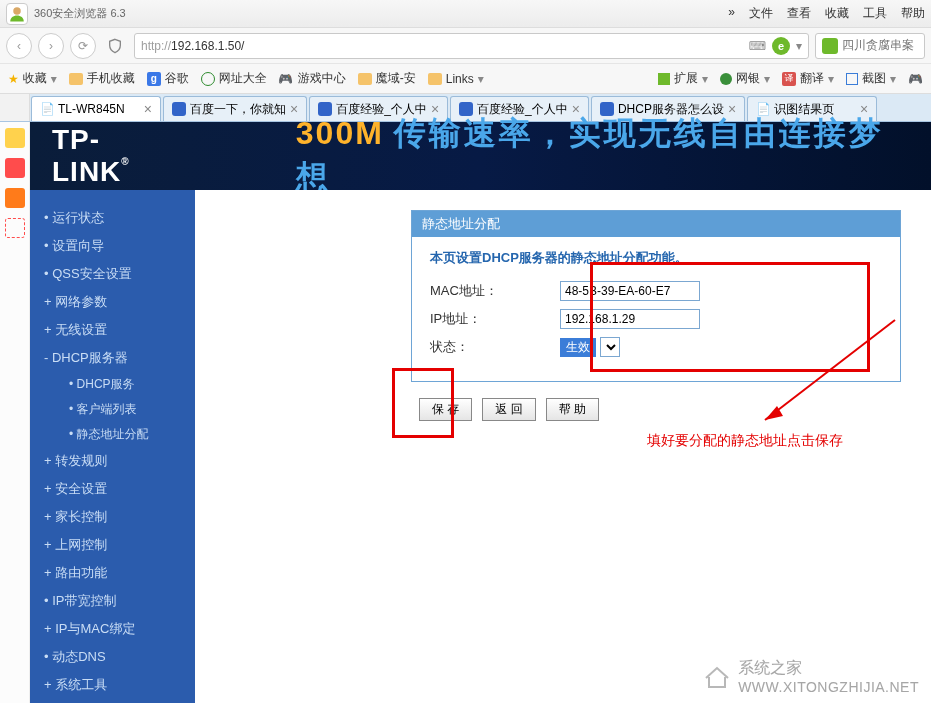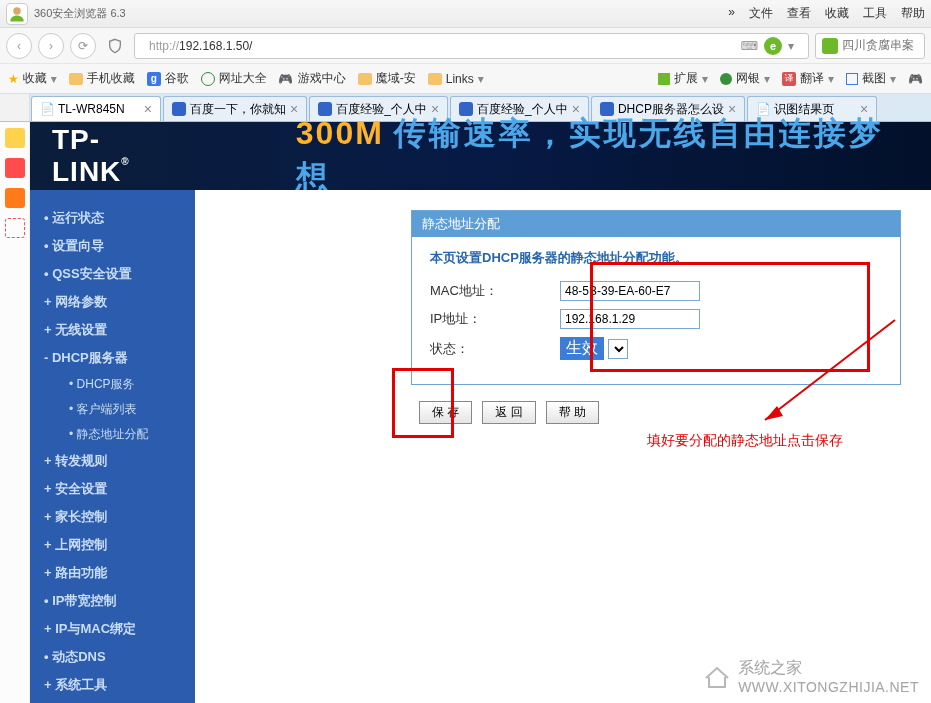--- a/index.html
+++ b/index.html
@@ -9,21 +9,21 @@
 .browser-titlebar { display: flex; align-items: center; height: 28px; background: linear-gradient(#f7f7f7,#ececec); padding: 0 6px; border-bottom: 1px solid #ddd; }
 .avatar { width: 22px; height: 22px; border-radius: 4px; background: #fff; border:1px solid #ccc; display:flex; align-items:center; justify-content:center; margin-right:6px; }
 .avatar svg { width:18px; height:18px; }
 .title-360 { font-size: 11px; color: #666; }
 .title-menu { margin-left: auto; display: flex; gap: 14px; color: #333; font-size: 12px; }
 .title-menu span { cursor: pointer; }
 
 .addr-row { display: flex; align-items: center; height: 36px; background: #f7f7f7; padding: 0 6px; gap: 6px; border-bottom:1px solid #e5e5e5; }
 .nav-btn { width: 26px; height: 26px; border: 1px solid #ccc; border-radius: 50%; background: #fff; display:flex; align-items:center; justify-content:center; color:#9b9b9b; cursor:pointer; }
 .shield-btn { width: 26px; height: 26px; display:flex; align-items:center; justify-content:center; color:#888; }
-.addr-bar { flex: 1; display:flex; align-items:center; border:1px solid #c9c9c9; border-radius:3px; background:#fff; height:26px; padding:0 14px; }
+.addr-bar { flex: 1; display:flex; align-items:center; border:1px solid #c9c9c9; border-radius:3px; background:#fff; height:26px; padding:0 6px; }
 .addr-prefix { color:#9e9e9e; }
 .addr-text { color:#333; }
 .addr-end { margin-left:auto; display:flex; gap:6px; align-items:center; }
 .e-badge { width:18px; height:18px; border-radius:50%; background:#6eb92b; color:#fff; display:flex; align-items:center; justify-content:center; font-size:11px; font-weight:bold; }
 .search-box { display:flex; align-items:center; border:1px solid #c9c9c9; border-radius:3px; background:#fff; height:26px; padding:0 6px; width:110px; }
 .search-box .leaf { width:16px; height:16px; background:#6eb92b; border-radius:3px; margin-right:4px; }
 
 .bookmark-row { display:flex; align-items:center; height:30px; background:#f7f7f7; padding:0 8px; gap:12px; border-bottom:1px solid #ddd; font-size:12px; color:#333; }
 .bm-item { display:flex; align-items:center; gap:4px; cursor:pointer; }
 .folder-icon { width:14px; height:12px; background:#f5c36a; border-radius:2px; display:inline-block; }
@@ -51,34 +51,34 @@
 .router-page { flex:1; background:#fff; display:flex; flex-direction:column; }
 .banner { height:68px; background:linear-gradient(90deg,#0a1d3a 0%,#071a45 50%,#02102a 100%); display:flex; align-items:center; padding:0 22px; }
 .tp-logo { color:#fff; font-size:28px; font-weight:900; letter-spacing:1px; font-family:Arial; }
 .tp-logo sup { font-size:10px; vertical-align:top; }
 .banner-text { margin-left:120px; font-size:32px; font-weight:bold; }
 .banner-text .m300 { color:#ffb32b; letter-spacing:2px; }
 .banner-text .rest { color:#4aa7ea; letter-spacing:3px; margin-left:10px; }
 
 .router-body { flex:1; display:flex; background:#fff; }
 .router-nav { width:165px; background:#2b5cad; color:#c9ddf5; padding:14px 0; font-size:13px; }
-.router-nav .item { padding:5px 14px; cursor:pointer; white-space:nowrap;font-weight:bold; }
+.router-nav .item { padding:5px 14px; cursor:pointer; white-space:nowrap; }
 .router-nav .sub { padding:4px 14px 4px 39px; cursor:pointer; font-size:12px; }
 .router-nav .more { padding:20px 14px 0 14px; font-size:12px; line-height:1.6; }
 
 .router-main { flex:1; padding:20px 0 0 6px; position:relative; }
 .section-box { width:490px; border:1px solid #6ea5d6; margin-left:210px; }
 .section-title { background:#5e9ed6; color:#fff; padding:4px 10px; font-size:13px; }
 .section-body { padding:12px 18px 16px 18px; font-size:13px; color:#333; }
 .desc { color:#2566ae; margin-bottom:14px;font-weight:bold; }
 .form-row { display:flex; align-items:center; margin:8px 0; }
 .form-row .lbl { width:130px; }
 .form-row input[type=text] { width:140px; height:20px; border:1px solid #7ba7d1; padding:0 4px; font-size:12px; }
 .form-row select { width:60px; height:20px; border:1px solid #7ba7d1; background:#fff; font-size:12px; }
-.status-val { background:#3b7dd8; color:#fff; padding:1px 6px; font-size:16px; }
+.status-val { background:#3b7dd8; color:#fff; padding:1px 6px; font-size:12px; }
 
 .btn-row { margin:16px 0 0 218px; display:flex; gap:10px; }
 .cn-btn { border:1px solid #888; background:linear-gradient(#fff,#e5e5e5); padding:2px 12px; font-size:12px; cursor:pointer; }
 
 
 .redbox { position:absolute; border:3px solid #e40000; }
 .redbox1 { left:395px; top:72px; width:280px; height:110px; }
 .redbox2 { left:197px; top:178px; width:62px; height:70px; }
 .anno-text { position:absolute; left:452px; top:242px; color:#e40000; font-size:14px; }
 .arrow-svg { position:absolute; left:540px; top:120px; width:170px; height:120px; }

